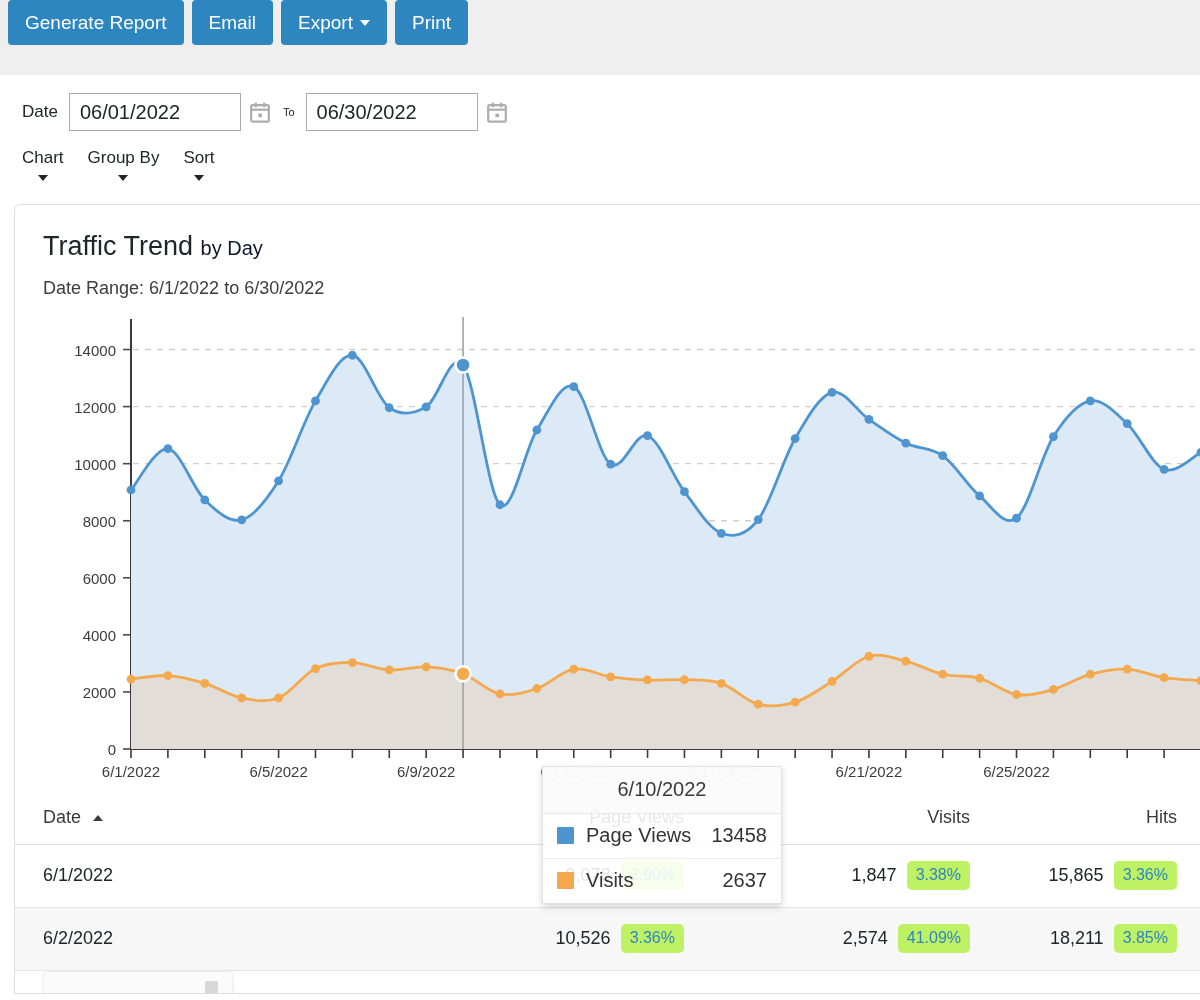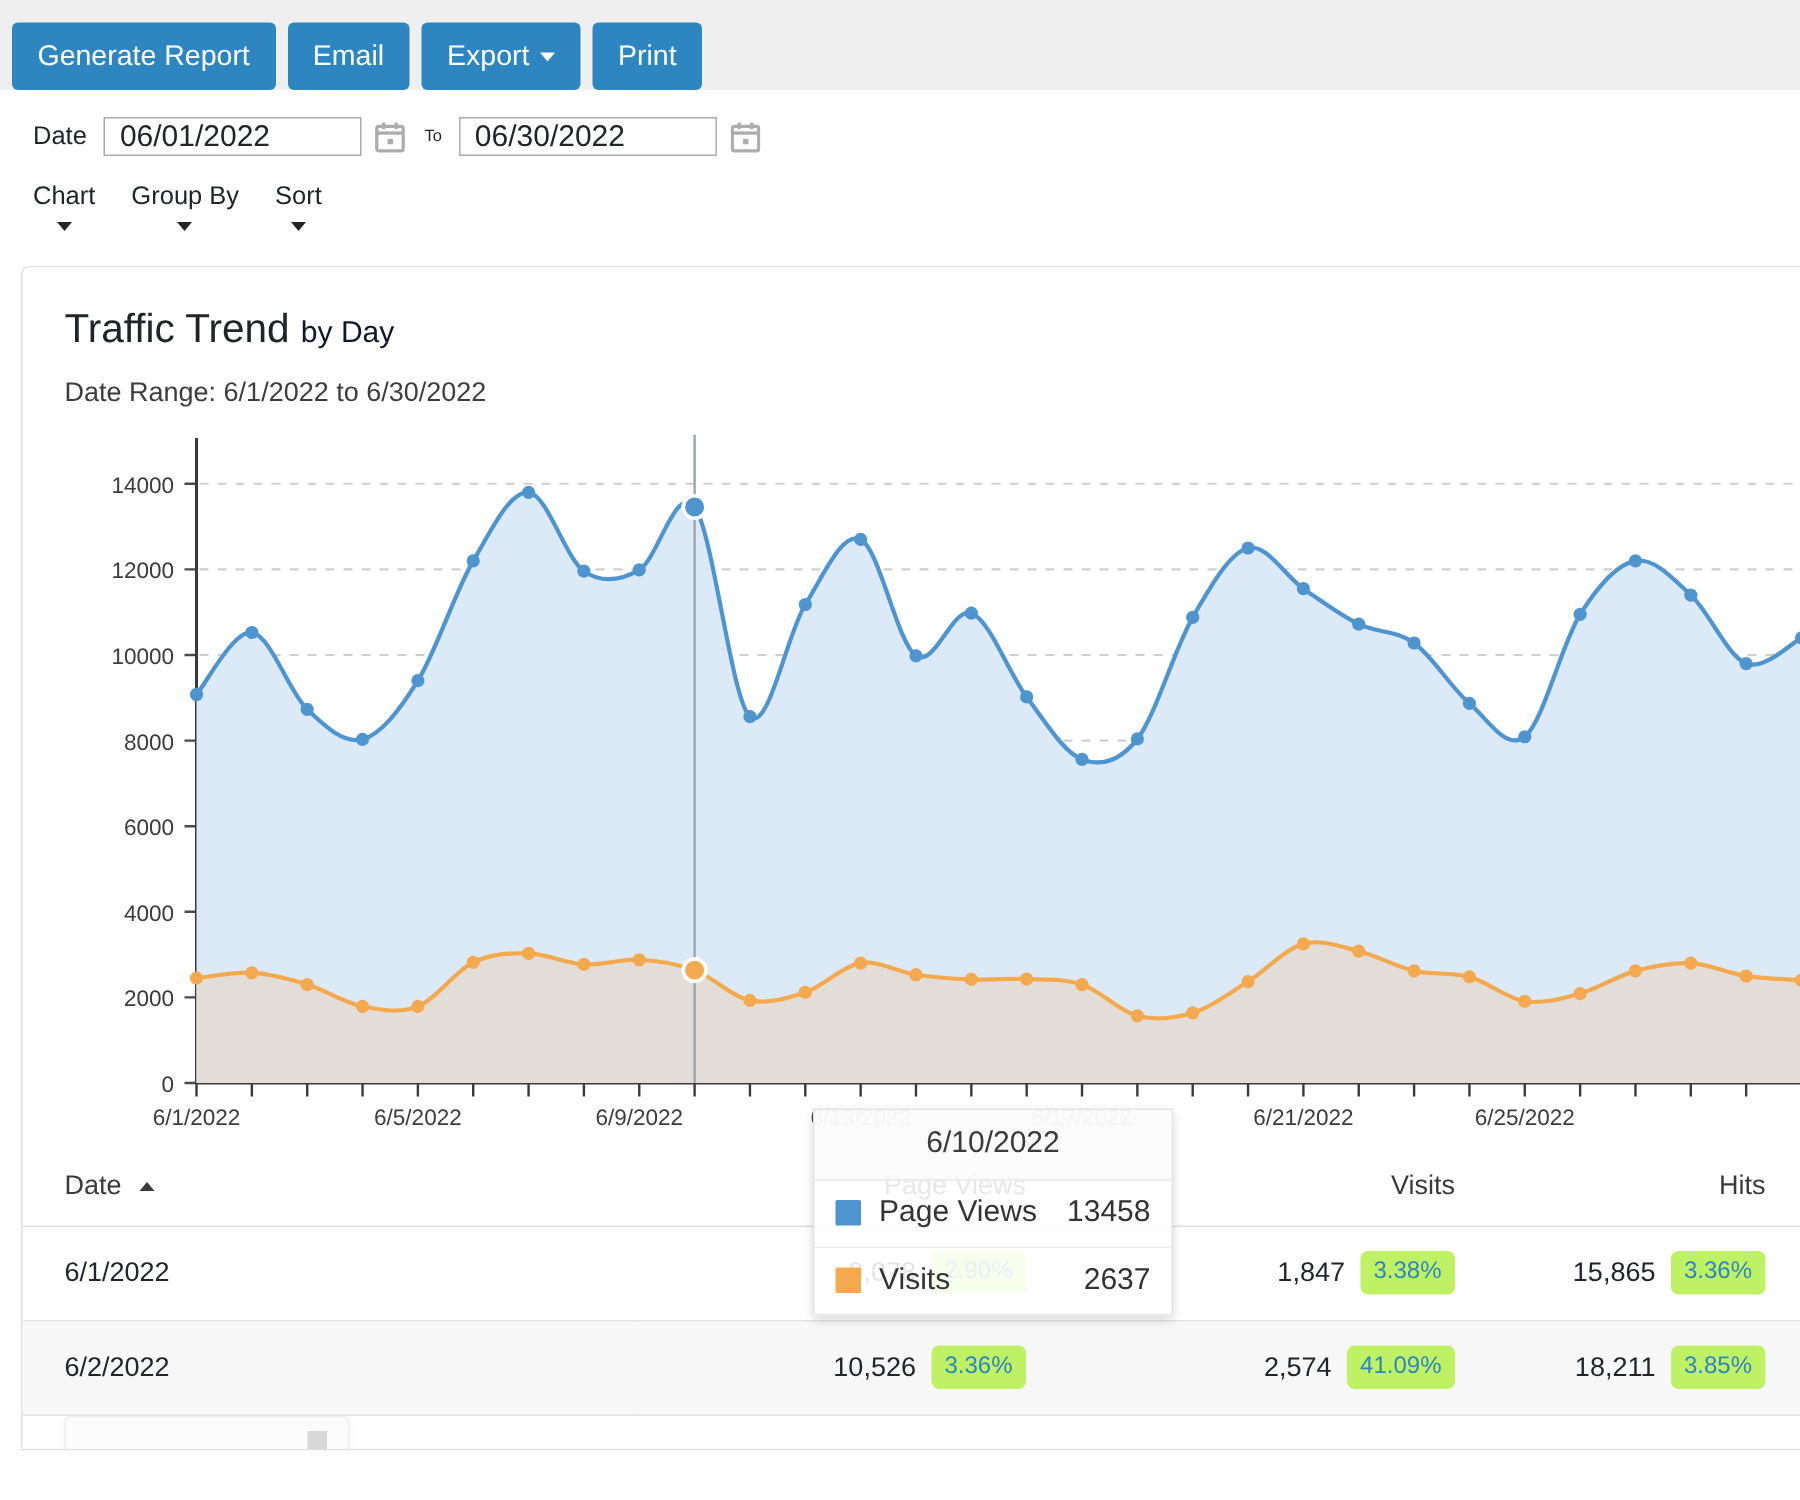--- a/index.html
+++ b/index.html
@@ -7,43 +7,43 @@
   body {
     width:1200px; height:1000px; overflow:hidden;
     background:#ffffff;
     font-family:"Liberation Sans", sans-serif;
     color:#212529;
     -webkit-font-smoothing:antialiased;
   }
 
   
   .toolbar {
-    height:60px; background:#efefef;
-    display:flex; align-items:flex-end; gap:8px;
+    height:75px; background:#efefef;
+    display:flex; align-items:flex-start; gap:8px;
     padding:0 8px;
   }
   .btn {
     background:#2e86c1; color:#fff; border:none;
     font-family:"Liberation Sans", sans-serif;
     font-size:19px; line-height:1;
     padding:13px 17px; border-radius:4px; cursor:pointer;
     display:inline-flex; align-items:center; gap:7px;
     white-space:nowrap;
   }
   .caret-w { width:0;height:0;border-left:5px solid transparent;border-right:5px solid transparent;border-top:6px solid #fff; display:inline-block; }
 
   
   .filters { padding:18px 22px 0 22px; background:#fff; }
   .filter-row { display:flex; align-items:center; gap:0; }
   .flabel { font-size:17px; color:#212529; margin-right:11px; }
   .dinput {
     font-family:"Liberation Sans", sans-serif;
     font-size:20px; color:#212529;
     border:1px solid #aaa; background:#fff;
-    padding:6px 10px; width:172px; height:26px;
+    padding:6px 10px; width:172px; height:38px;
     outline:none;
   }
   .calicon { margin:0 13px 0 9px; display:inline-flex; cursor:pointer; }
   .to-label { font-size:11px; color:#212529; margin-right:11px; }
 
   .menu-row { display:flex; align-items:center; gap:24px; margin-top:17px; }
   .menu-item {
     font-size:17px; color:#212529; cursor:pointer;
     display:inline-flex; align-items:center; gap:7px;flex-direction:column;
   }

